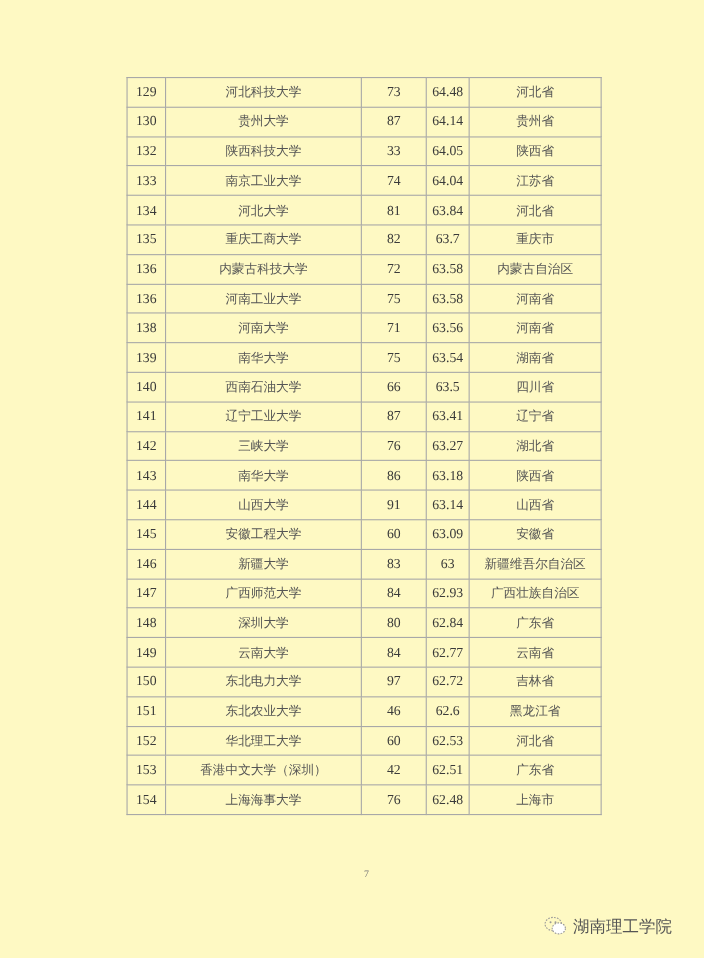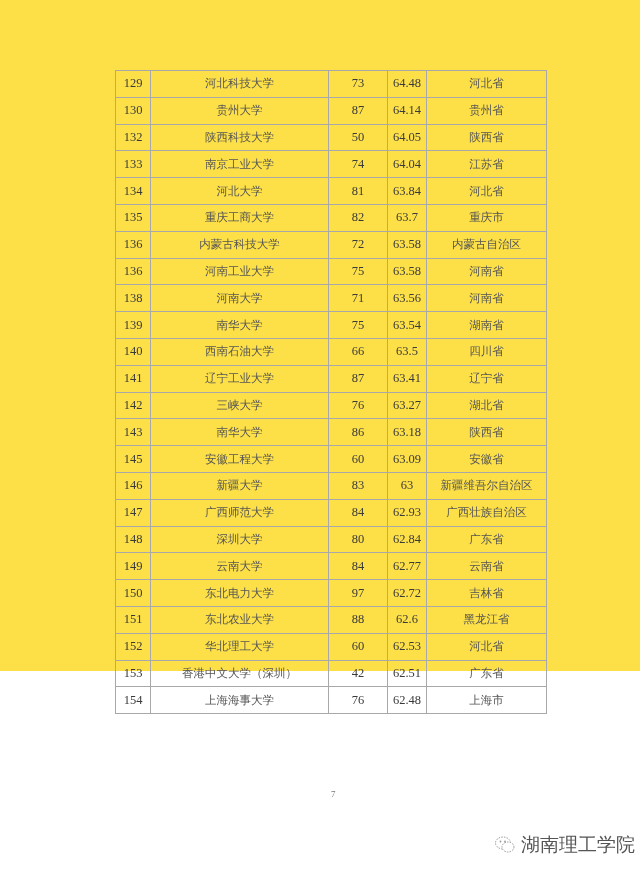--- a/index.html
+++ b/index.html
@@ -1,39 +1,39 @@
 <!DOCTYPE html>
 <html><head>
 <meta charset="utf-8">
 <style>
   html, body { margin: 0; padding: 0; }
   body {
     width: 640px; height: 871px; background: #ffffff; position: relative; overflow: hidden;
     font-family: "Liberation Serif", "DejaVu Serif", serif; color: #333;
   }
-  .page { position: absolute; left: 0; top: 0; width: 640px; height: 671px; background: #fde047; }
+  .page { position: absolute; left: 0; top: 0; width: 640px; height: 871px; background: #fef9c3; }
   table.rank {
     position: absolute; left: 115px; top: 70px; width: 431px;
     border-collapse: collapse; table-layout: fixed;
     border: 1.5px solid #9a9a9a;
   }
   table.rank td {
     border: 1px solid #a8a8a8; height: 25.8px; padding: 0;
     text-align: center; vertical-align: middle;
     font-size: 12px; color: #3a3a3a; white-space: nowrap; overflow: hidden;
   }
   table.rank td.num { font-family: "Liberation Serif", "DejaVu Serif", serif; font-size: 12.5px; }
   table.rank td.cjk { font-family: "DejaVu Sans", sans-serif; font-size: 11.5px; color: #555; }
   .page-number {
     position: absolute; left: 331px; top: 789px; font-size: 9px; color: #777;
     font-family: "Liberation Serif", serif;
   }
   .watermark {
     position: absolute; left: 494px; top: 832px; display: flex; align-items: center; gap: 5px;
-    font-family: Liberation Sans, sans-serif; font-size: 19px; color: #555;
+    font-family: Liberation Sans, sans-serif; font-size: 15px; color: #555;
   }
   .watermark svg { display: block; }
 </style>
 </head>
 <body>
 
 <div class="page">
   <table class="rank">
     <colgroup>
       <col style="width:35px">
@@ -53,21 +53,21 @@
         <tr>
           <td class="num">130</td>
           <td class="cjk">贵州大学</td>
           <td class="num">87</td>
           <td class="num">64.14</td>
           <td class="cjk">贵州省</td>
         </tr>
         <tr>
           <td class="num">132</td>
           <td class="cjk">陕西科技大学</td>
-          <td class="num">50</td>
+          <td class="num">33</td>
           <td class="num">64.05</td>
           <td class="cjk">陕西省</td>
         </tr>
         <tr>
           <td class="num">133</td>
           <td class="cjk">南京工业大学</td>
           <td class="num">74</td>
           <td class="num">64.04</td>
           <td class="cjk">江苏省</td>
         </tr>
@@ -135,20 +135,27 @@
           <td class="cjk">湖北省</td>
         </tr>
         <tr>
           <td class="num">143</td>
           <td class="cjk">南华大学</td>
           <td class="num">86</td>
           <td class="num">63.18</td>
           <td class="cjk">陕西省</td>
         </tr>
         <tr>
+          <td class="num">144</td>
+          <td class="cjk">山西大学</td>
+          <td class="num">91</td>
+          <td class="num">63.14</td>
+          <td class="cjk">山西省</td>
+        </tr>
+        <tr>
           <td class="num">145</td>
           <td class="cjk">安徽工程大学</td>
           <td class="num">60</td>
           <td class="num">63.09</td>
           <td class="cjk">安徽省</td>
         </tr>
         <tr>
           <td class="num">146</td>
           <td class="cjk">新疆大学</td>
           <td class="num">83</td>
@@ -179,21 +186,21 @@
         <tr>
           <td class="num">150</td>
           <td class="cjk">东北电力大学</td>
           <td class="num">97</td>
           <td class="num">62.72</td>
           <td class="cjk">吉林省</td>
         </tr>
         <tr>
           <td class="num">151</td>
           <td class="cjk">东北农业大学</td>
-          <td class="num">88</td>
+          <td class="num">46</td>
           <td class="num">62.6</td>
           <td class="cjk">黑龙江省</td>
         </tr>
         <tr>
           <td class="num">152</td>
           <td class="cjk">华北理工大学</td>
           <td class="num">60</td>
           <td class="num">62.53</td>
           <td class="cjk">河北省</td>
         </tr>

